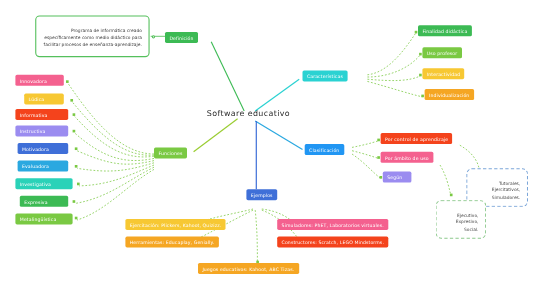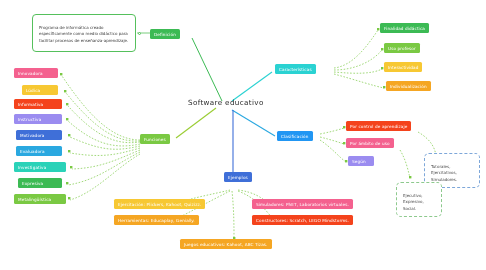--- a/index.html
+++ b/index.html
@@ -3,21 +3,21 @@
 <meta charset="utf-8">
 <style>
   html,body{margin:0;padding:0;}
   body{
     width:486px;height:270px;
     background:#ffffff;
     font-family:"DejaVu Sans", sans-serif;
     overflow:hidden;
     position:relative;
   }
-  #canvas{position:absolute;inset:0;width:388px;height:270px;}
+  #canvas{position:absolute;inset:0;width:388px;height:270px;text-align:right;}
   svg.links{position:absolute;left:0;top:0;width:486px;height:270px;pointer-events:none;}
   .node{
     position:absolute;
     box-sizing:border-box;
     color:#ffffff;
     font-size:4.2px;
     line-height:1.25;
     letter-spacing:.1px;
     padding:2.5px 4px;
     border-radius:1.5px;

